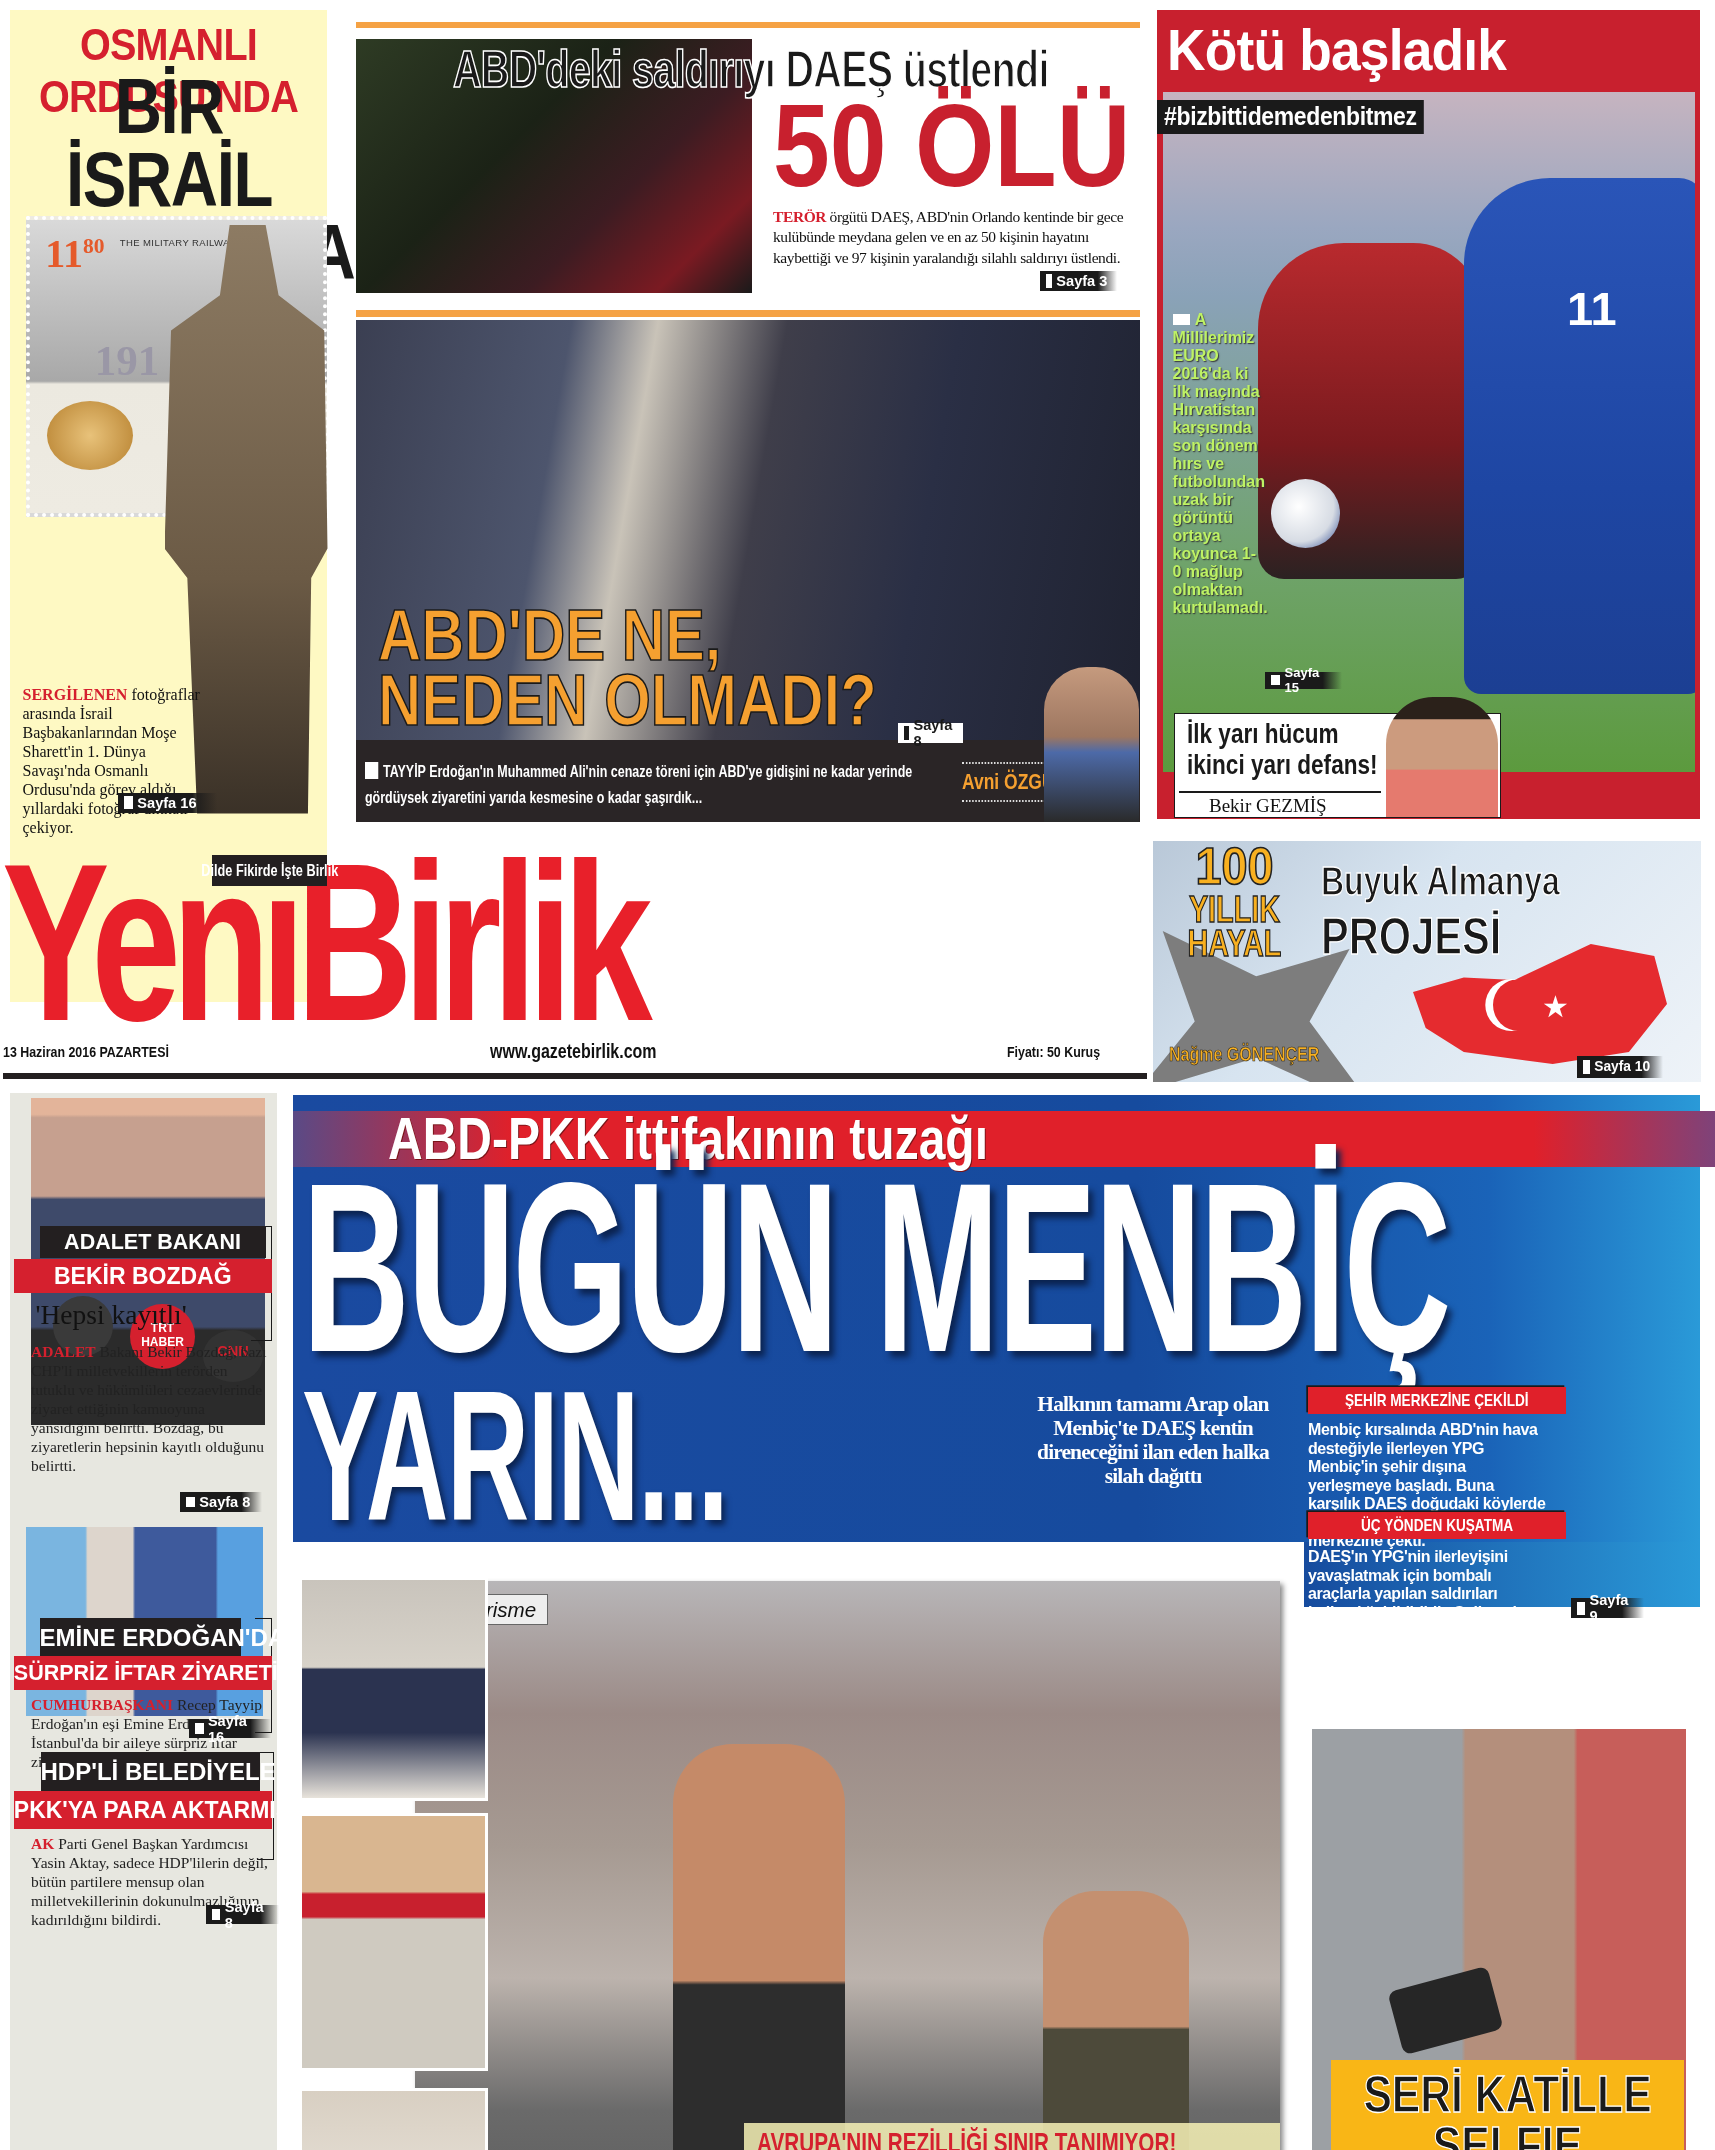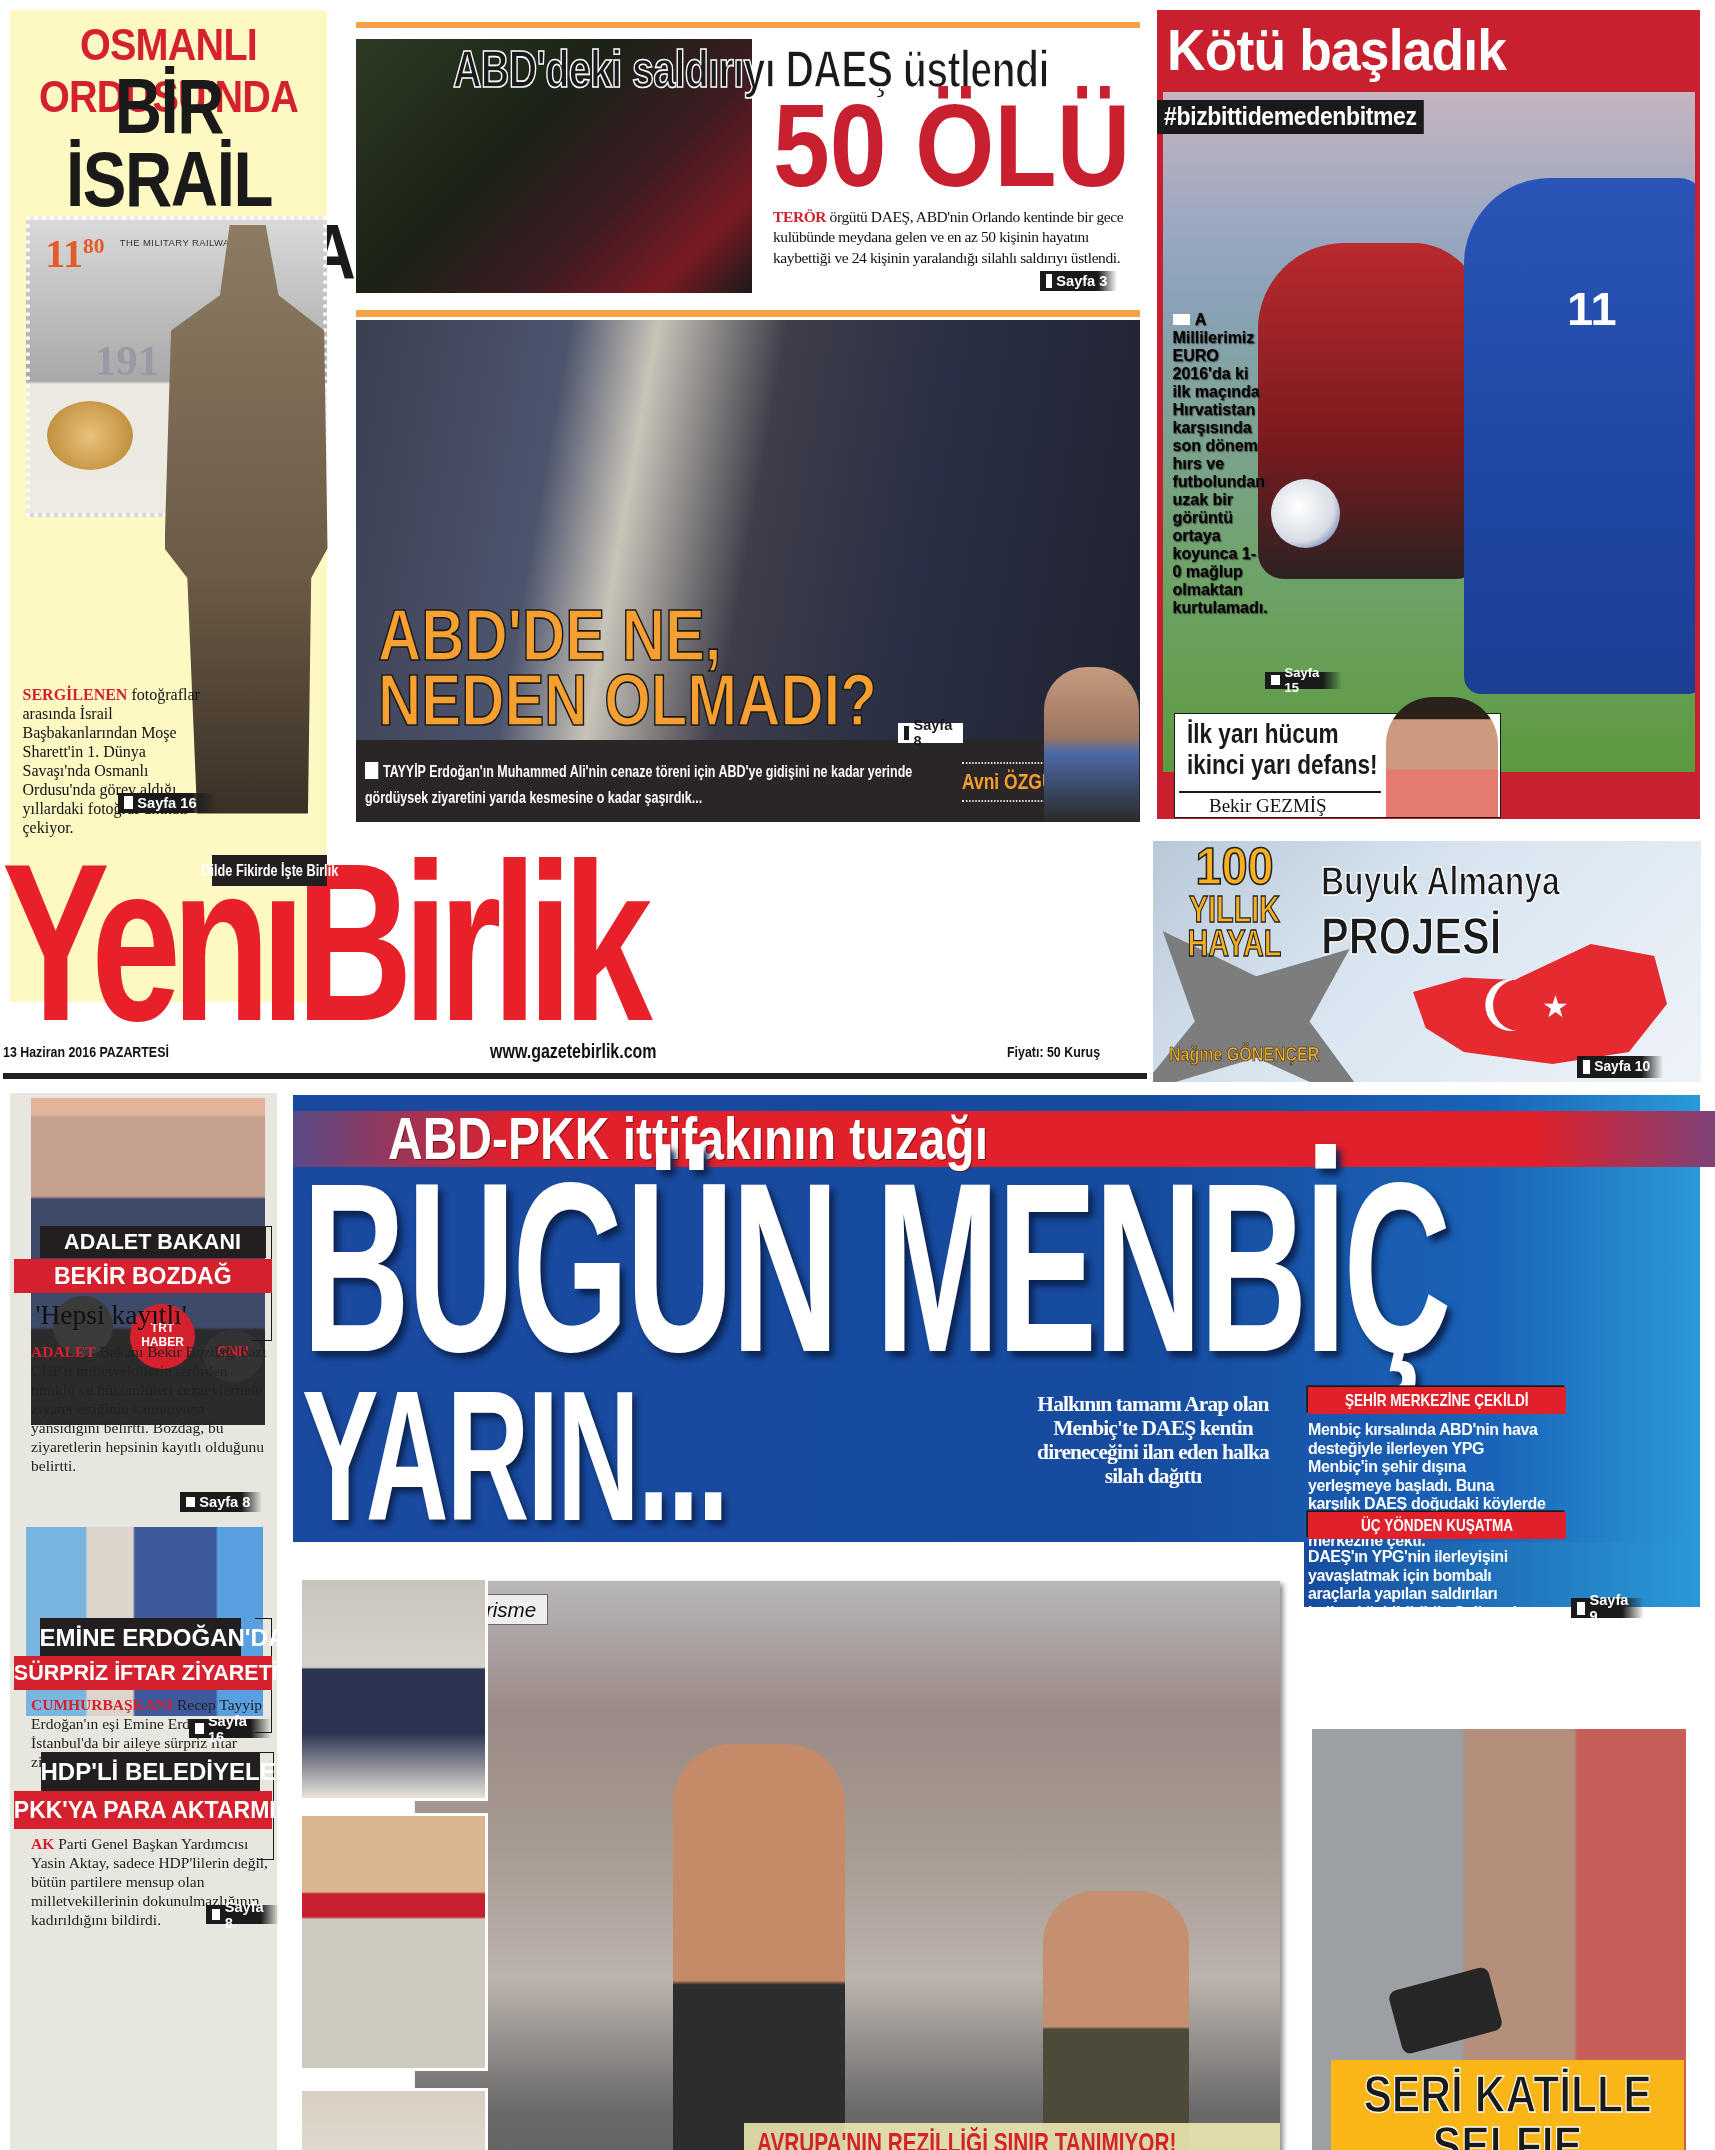--- a/index.html
+++ b/index.html
@@ -46,21 +46,21 @@
   #erd .face { position:absolute; left: 688px; top: 357px; width: 95px; height: 155px; background: linear-gradient(#c59a7e, #9d7660 45%, #4d6aa8 55%, #2a2a2a); border-radius: 43px 43px 0 0; }
 
   
   #sport { left: 1157px; top: 9.5px; width: 543px; height: 809px; background: #c8202e; }
   #sport .h1 { position:absolute; left: 9.5px; top: 6px; font-size: 58px; font-weight: 900; color: #fff; font-family: "Liberation Sans", sans-serif; letter-spacing: -0.9px; white-space: nowrap; transform: scaleX(0.92); transform-origin: left top; }
   #sport .photo { left: 6px; top: 82px; width: 532px; height: 680px; background: linear-gradient(180deg, #c6b4c0 0%, #9aa7c0 20%, #8aa2b8 30%, #6fa36a 70%, #5c9a3e 100%); }
   #sport .pl1 { position:absolute; left: 95px; top: 151px; width: 224px; height: 336px; background: linear-gradient(#b92a2e, #7a1a1e 60%, #2b2222); border-radius: 86px 69px 26px 26px; }
   #sport .pl2 { position:absolute; left: 301px; top: 86px; width: 241px; height: 516px; background: linear-gradient(#2a55b8, #1e46a3 60%, #1c3f93); border-radius: 86px 26px 17px 17px; }
   #sport .ball { position:absolute; left: 108px; top: 387px; width: 69px; height: 69px; border-radius: 50%; background: radial-gradient(circle at 40% 40%, #fff, #d7dce4 60%, #1f3c8a); }
   #sport .tag { position:absolute; left: 0px; top: 90px; background: #1a1a1a; color: #fff; font-size: 25px; font-weight: 900; padding: 2.6px 7.7px; font-family: "Liberation Sans", sans-serif; letter-spacing: -0.4px; transform: scaleX(0.92); transform-origin: left top; }
-  #sport .cap { position:absolute; left: 15.5px; top: 301px; width: 90px; color: #000000; font-size: 16px; line-height: 18px; font-weight: 700; text-shadow: 0.9px 0.9px 1.3px #333; }
+  #sport .cap { position:absolute; left: 15.5px; top: 301px; width: 90px; color: #bef264; font-size: 16px; line-height: 18px; font-weight: 700; text-shadow: 0.9px 0.9px 1.3px #333; }
   #sport .sayfa { left: 108px; top: 662px; height: 17px; font-size: 13px; width: 77px; }
   #sport .col { position:absolute; left: 17px; top: 703px; width: 327px; height: 105px; background: #fff; border: 1.3px solid #1a1a1a; }
   #sport .col .h { position:absolute; left: 12px; top: 4.3px; font-size: 27.5px; line-height: 31px; font-weight: 900; color: #1a1a1a; transform: scaleX(0.82); transform-origin: left top; white-space: nowrap; }
   #sport .col .line { position:absolute; left: 4.3px; top: 77px; width: 202px; height: 2.2px; background: #1a1a1a; }
   #sport .col .au { position:absolute; left: 34px; top: 81px; font-size: 19px; font-family: "Liberation Serif", serif; }
   #sport .col .face { position:absolute; left: 211px; top: -17px; width: 112px; height: 120px; background: linear-gradient(#2b211a 0 18%, #cc9b7e 19% 60%, #e57a6e 61%); border-radius: 47px 47px 0 0; }
 
   
   #mast { left: 0; top: 839px; width: 1153px; height: 245px; }
   #mast .logo { position:absolute; left: 2.2px; top: 4.3px; font-size: 224px; line-height: 198px; color: #e8202a; font-weight: 900; font-family: "Liberation Sans", sans-serif; letter-spacing: -13px; transform: scaleX(0.72) scaleY(1.0); transform-origin: left top; white-space: nowrap; }
@@ -147,21 +147,21 @@
       <span class="sq" style="width:9.5px;height:13px"></span>
       <span>Sayfa 16</span>
     </div>
 </div>
 
 <div id="attack" class="abs">
   <div class="bar"></div>
   <div class="photo"></div>
   <div class="h1">ABD'deki saldırıyı DAEŞ üstlendi</div>
   <div class="h2">50 ÖLÜ</div>
-  <div class="txt"><b class="red">TERÖR</b><span> örgütü DAEŞ, ABD'nin Orlando kentinde bir gece kulübünde meydana gelen ve en az 50 kişinin hayatını kaybettiği ve 24 kişinin yaralandığı silahlı saldırıyı üstlendi.</span></div>
+  <div class="txt"><b class="red">TERÖR</b><span> örgütü DAEŞ, ABD'nin Orlando kentinde bir gece kulübünde meydana gelen ve en az 50 kişinin hayatını kaybettiği ve 97 kişinin yaralandığı silahlı saldırıyı üstlendi.</span></div>
   <div class="sayfa">
       <span class="sq" style="width:6px;height:13.8px"></span>
       <span>Sayfa 3</span>
     </div>
 </div>
 
 <div id="erd" class="abs">
   <div class="bar"></div>
   <div class="photo"></div>
   <div class="h1">

